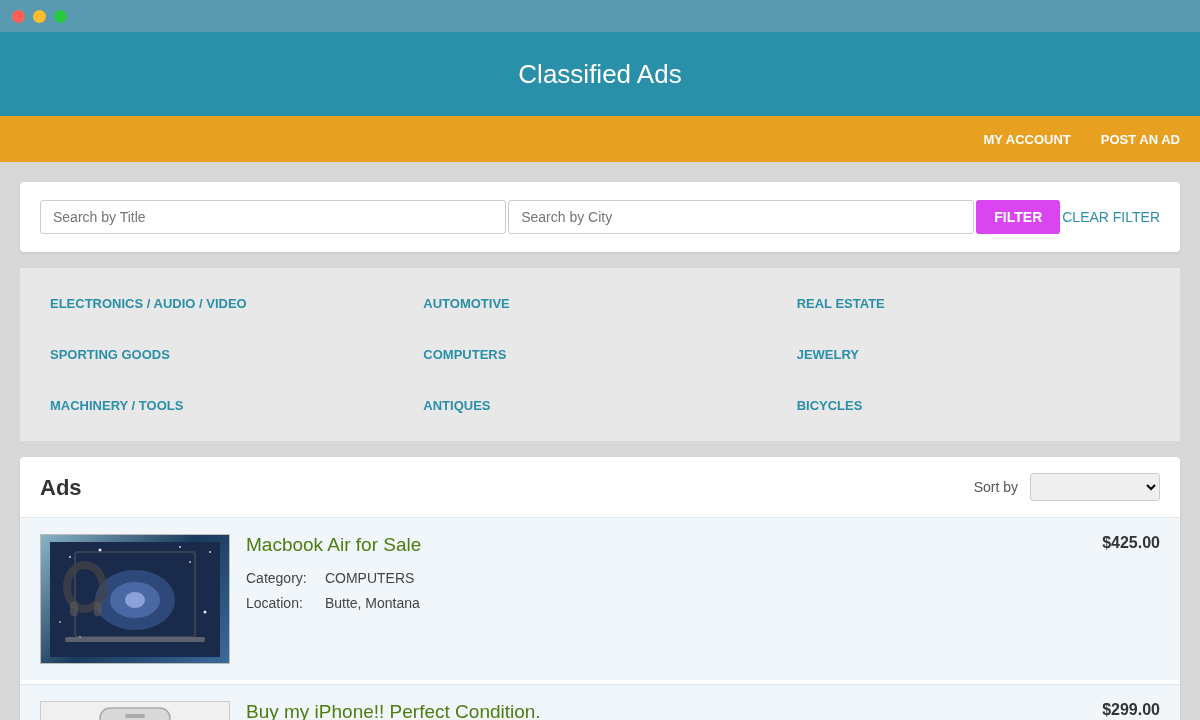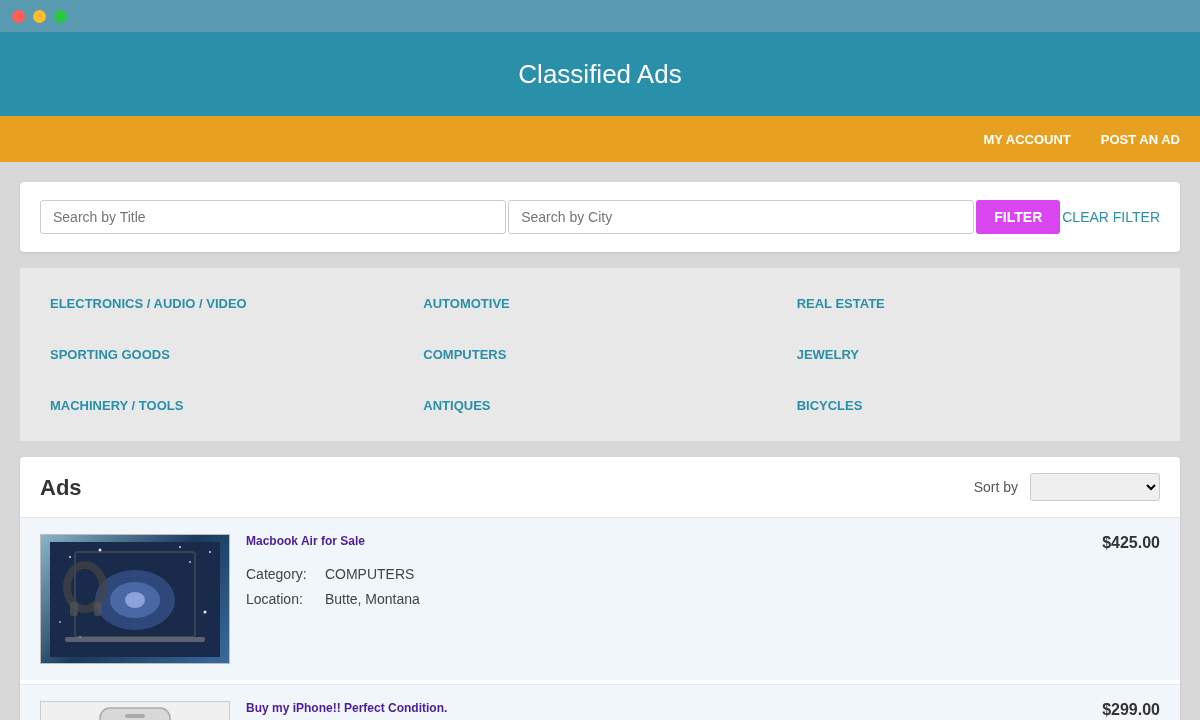--- a/index.html
+++ b/index.html
@@ -177,23 +177,23 @@
     .ad-details {
       flex: 1;
     }
     .ad-title-row {
       display: flex;
       justify-content: space-between;
       align-items: flex-start;
       margin-bottom: 10px;
     }
     .ad-title {
-      color: #4c1d95;
-      font-size: 12px;
-      font-weight: bold;
+      color: #4d7c0f;
+      font-size: 19px;
+      font-weight: normal;
       cursor: pointer;
     }
     .ad-price {
       font-size: 16px;
       font-weight: bold;
       color: #333;
     }
     .ad-meta {
       font-size: 14px;
       color: #444;

